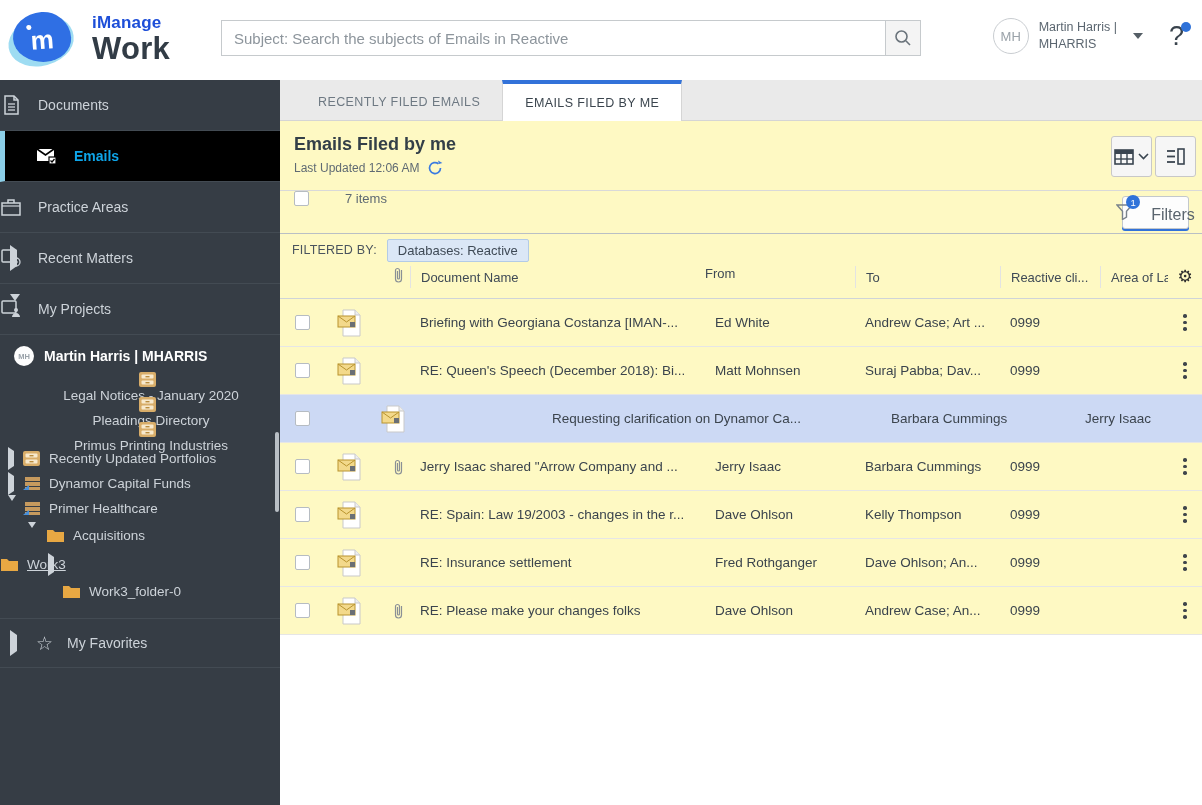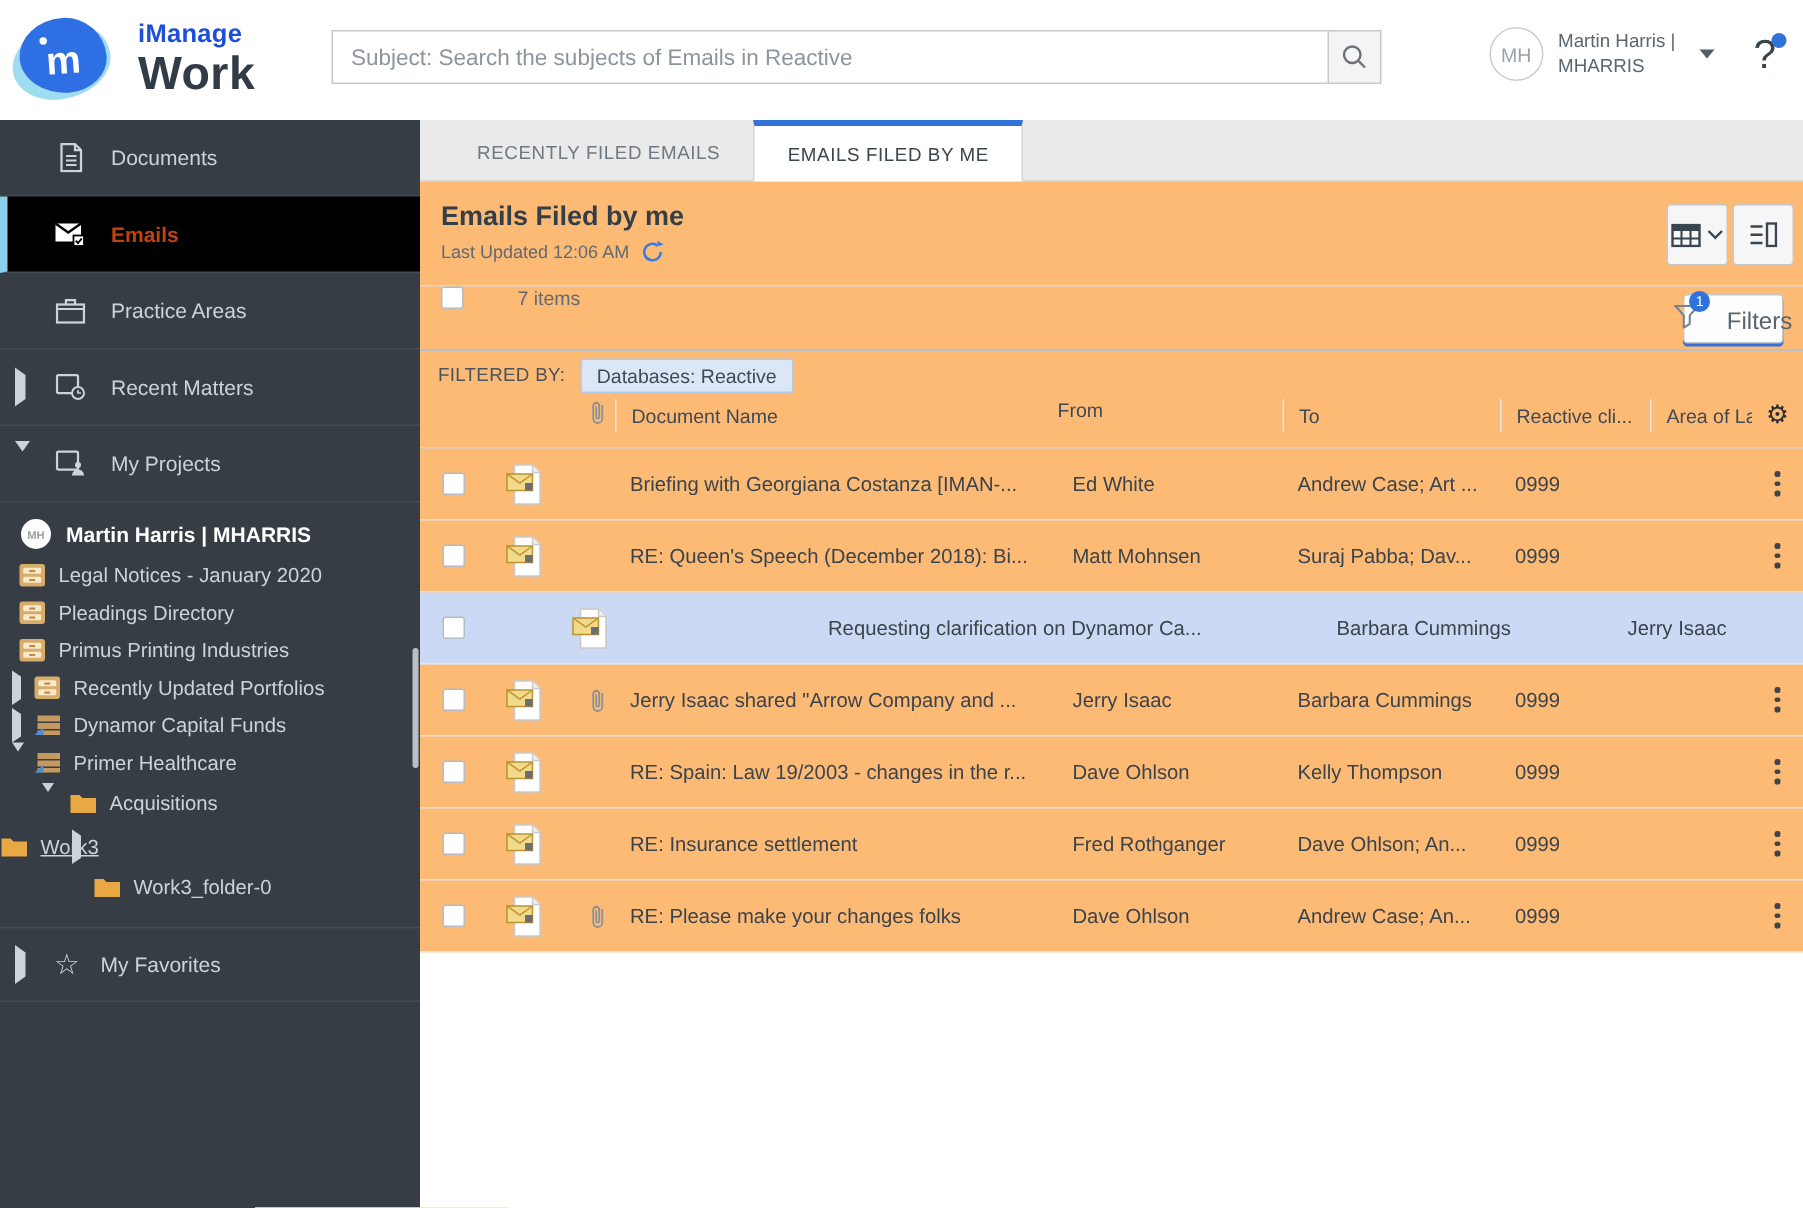--- a/index.html
+++ b/index.html
@@ -37,51 +37,51 @@
   .help { position:relative; margin-left:16px; font-size:27px; color:#39434d; cursor:pointer; }
   .help-dot { position:absolute; right:-7px; top:1px; width:10px; height:10px; background:#2f72d9; border-radius:50%; }
 
   
   .layout { display:flex; height:725px; }
 
   
   .sidebar { width:280px; background:#363d45; color:#cdd3d9; display:flex; flex-direction:column;
     position:relative; flex-shrink:0; }
   .nav-item { height:51px; display:flex; align-items:center; border-bottom:1px solid #434b53;
-    position:relative; cursor:pointer; padding-left:36px; font-size:14px; color:#cdd3d9; }
+    position:relative; cursor:pointer; font-size:14px; color:#cdd3d9; }
   .nav-item .nav-arrow { position:absolute; left:10px; }
   .nav-item.active { background:#000; border-left:5px solid #8ccfe8; padding-left:31px;
-    color:#c2410c; font-weight:bold; }
+    color:#0ea5e9; font-weight:bold; }
   .nav-icon { width:22px; margin-right:16px; display:flex; justify-content:center; }
   .tri-right { width:0; height:0; border-top:5px solid transparent; border-bottom:5px solid transparent;
     border-left:7px solid #cdd3d9; }
   .tri-down { width:0; height:0; border-left:5px solid transparent; border-right:5px solid transparent;
     border-top:7px solid #cdd3d9; }
   .tree { padding-top:6px; font-size:13.5px; }
   .tree-item { display:flex; align-items:center; height:25px; cursor:pointer; position:relative; }
   .tree-item .t-arrow { position:absolute; }
   .tree-item .t-arrow .tri-right { border-top-width:4px; border-bottom-width:4px; border-left-width:6px; }
   .tree-item .t-arrow .tri-down { border-left-width:4px; border-right-width:4px; border-top-width:6px; }
   .tree-icon { margin-right:8px; display:flex; }
   .t-avatar { width:20px; height:20px; border-radius:50%; background:#fdfdfd; color:#9aa2a9;
     font-size:7.5px; display:flex; align-items:center; justify-content:center; margin-right:10px; }
   .ti-user { height:30px; font-weight:bold; color:#fff; font-size:14px; padding-left:14px; }
-  .ti-pl22 { padding-left:12px; }
+  .ti-pl22 { padding-left:22px;flex-direction:column; }
   .ti-arrow8 { padding-left:22px; } .ti-arrow8 .t-arrow { left:8px; }
   .ti-acq { padding-left:46px; height:29px; } .ti-acq .t-arrow { left:28px; }
   .ti-work3 { height:29px;text-decoration:underline; } .ti-work3 .t-arrow { left:48px; }
   .ti-folder0 { padding-left:62px; height:25px;text-align:right; }
   .favorites { margin-top:14px; height:50px; border-top:1px solid #434b53; border-bottom:1px solid #434b53;
     display:flex; align-items:center; padding-left:36px; cursor:pointer; position:relative; font-size:14px; }
   .favorites .nav-arrow { position:absolute; left:10px; }
   .star { font-size:19px; color:#cdd3d9; margin-right:14px; line-height:1; }
   .side-scroll { position:absolute; right:1px; top:352px; width:4px; height:80px; background:#b9bfc5; border-radius:2px; }
 
   
-  .main { flex:1; display:flex; flex-direction:column; background:#fdba74; min-width:0; }
+  .main { flex:1; display:flex; flex-direction:column; background:#fef9c3; min-width:0; }
   .tabstrip { height:41px; background:#eaeaea; border-bottom:1px solid #d5d5d5; display:flex; padding-left:16px; }
   .tab { display:flex; align-items:center; padding:0 22px; font-size:12.5px; letter-spacing:.4px;
     color:#6e7983; cursor:pointer; border-top:4px solid transparent; }
   .tab.active { background:#fff; border-top:4px solid #3272d9; border-left:1px solid #d5d5d5;
     border-right:1px solid #d5d5d5; margin-bottom:-1px; color:#3b454e; }
 
   .title-area { height:69px; position:relative; padding:13px 0 0 14px; }
   .page-title { font-size:18px; font-weight:bold; color:#333f48; }
   .subtitle-row { margin-top:5px; display:flex; align-items:center; gap:8px; }
   .subtitle { font-size:12px; color:#5f6a73; }

